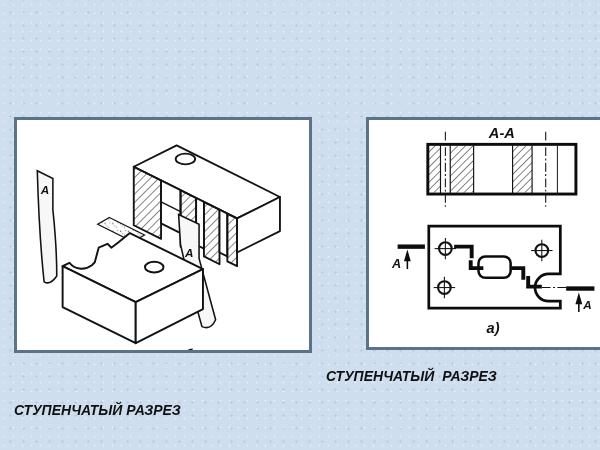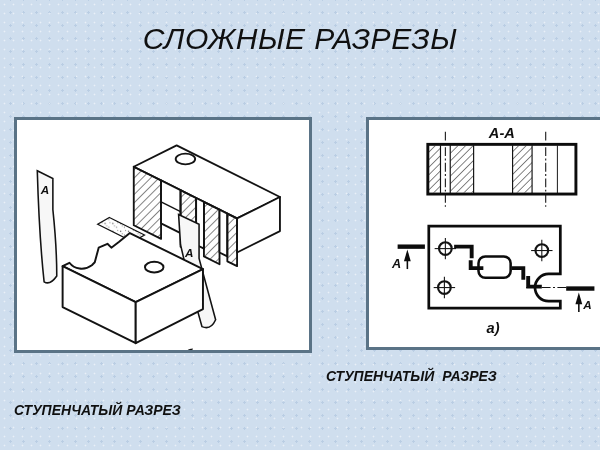--- a/index.html
+++ b/index.html
@@ -26,21 +26,20 @@
   #caption-left .l1{font-weight:bold;font-size:14px;}
   #caption-right{left:326px;top:368px;width:262px;font-weight:bold;font-size:14px;}
   .svg-label{font-family:"Liberation Sans",sans-serif;font-style:italic;font-weight:bold;fill:#101010;}
   .ink{stroke:#131313;}
 </style>
 </head>
 <body>
 
 <div class="slide">
 
-  <div class="title">СЛОЖНЫЕ РАЗРЕЗЫ</div>
 
   <div class="panel" id="panel-left">
     <svg viewBox="0 0 298 236">
       <defs>
         <pattern id="hatchL" width="6" height="6" patternUnits="userSpaceOnUse" patternTransform="rotate(45)">
           <line x1="0" y1="0" x2="0" y2="6" stroke="#1a1a1a" stroke-width="1.1"></line>
         </pattern>
         <pattern id="stippleL" width="8" height="8" patternUnits="userSpaceOnUse">
           <circle cx="1.6" cy="2.2" r="0.7" fill="#555"></circle>
           <circle cx="5.4" cy="6" r="0.6" fill="#555"></circle>

